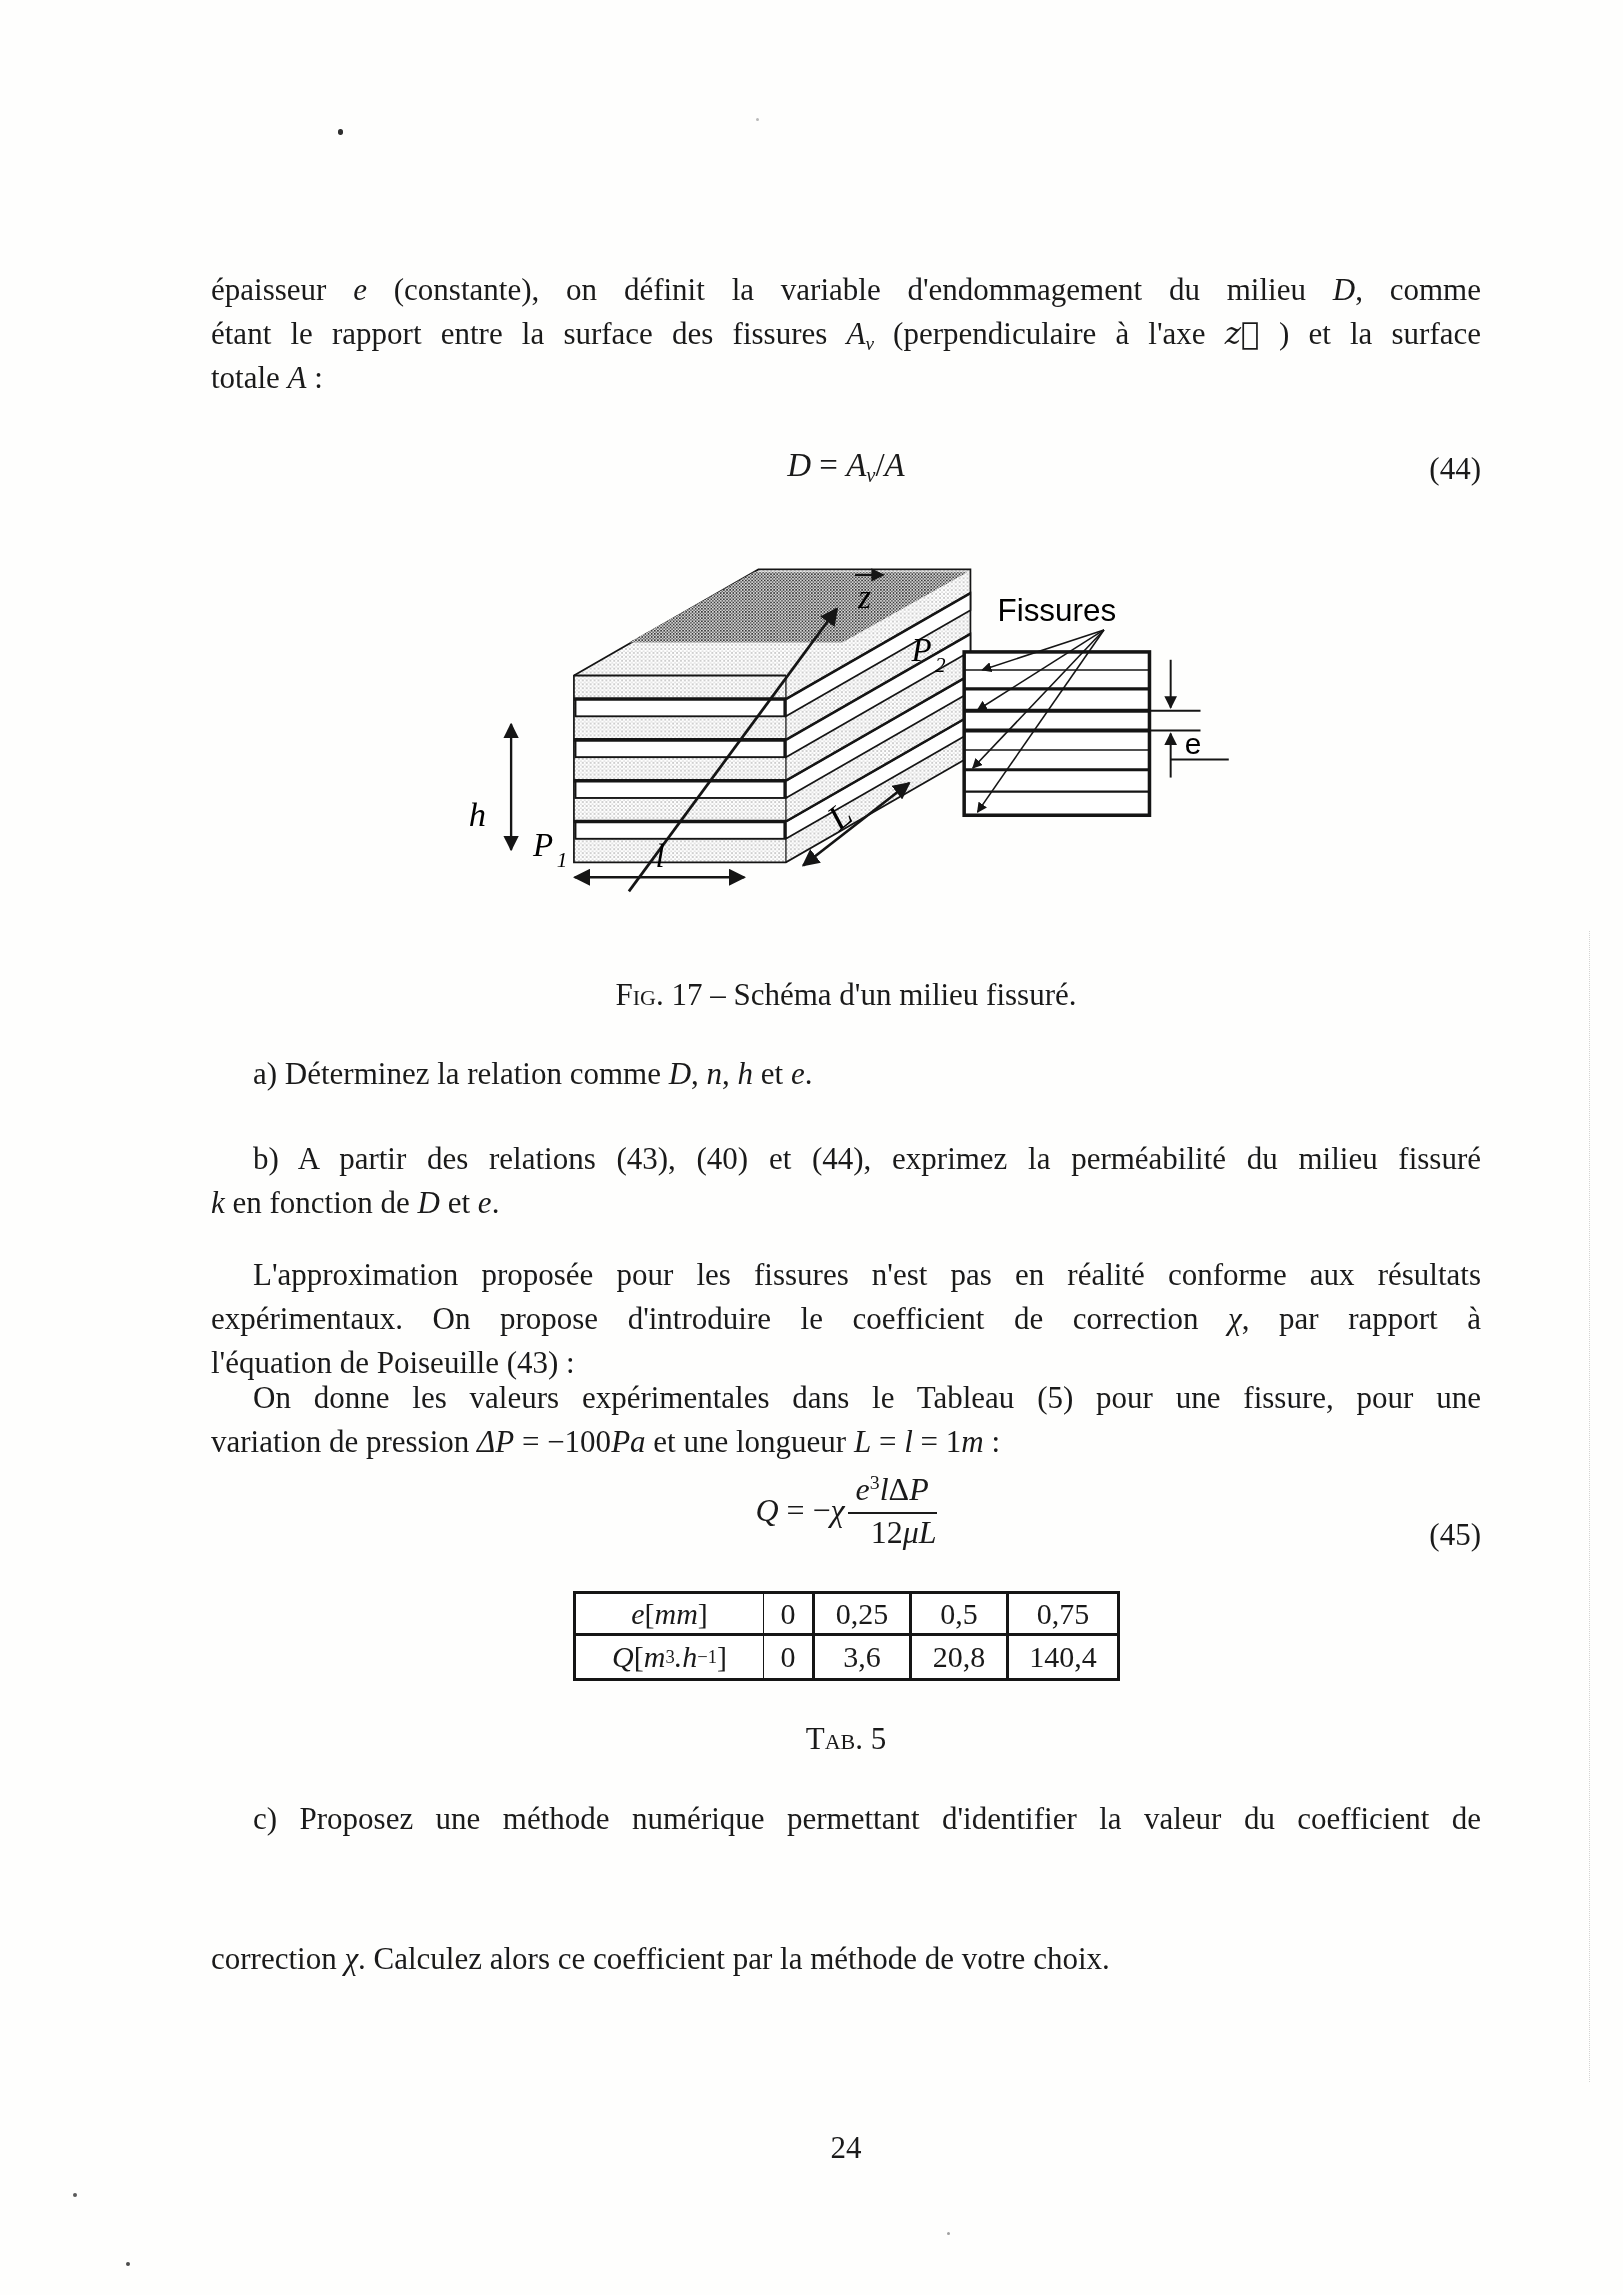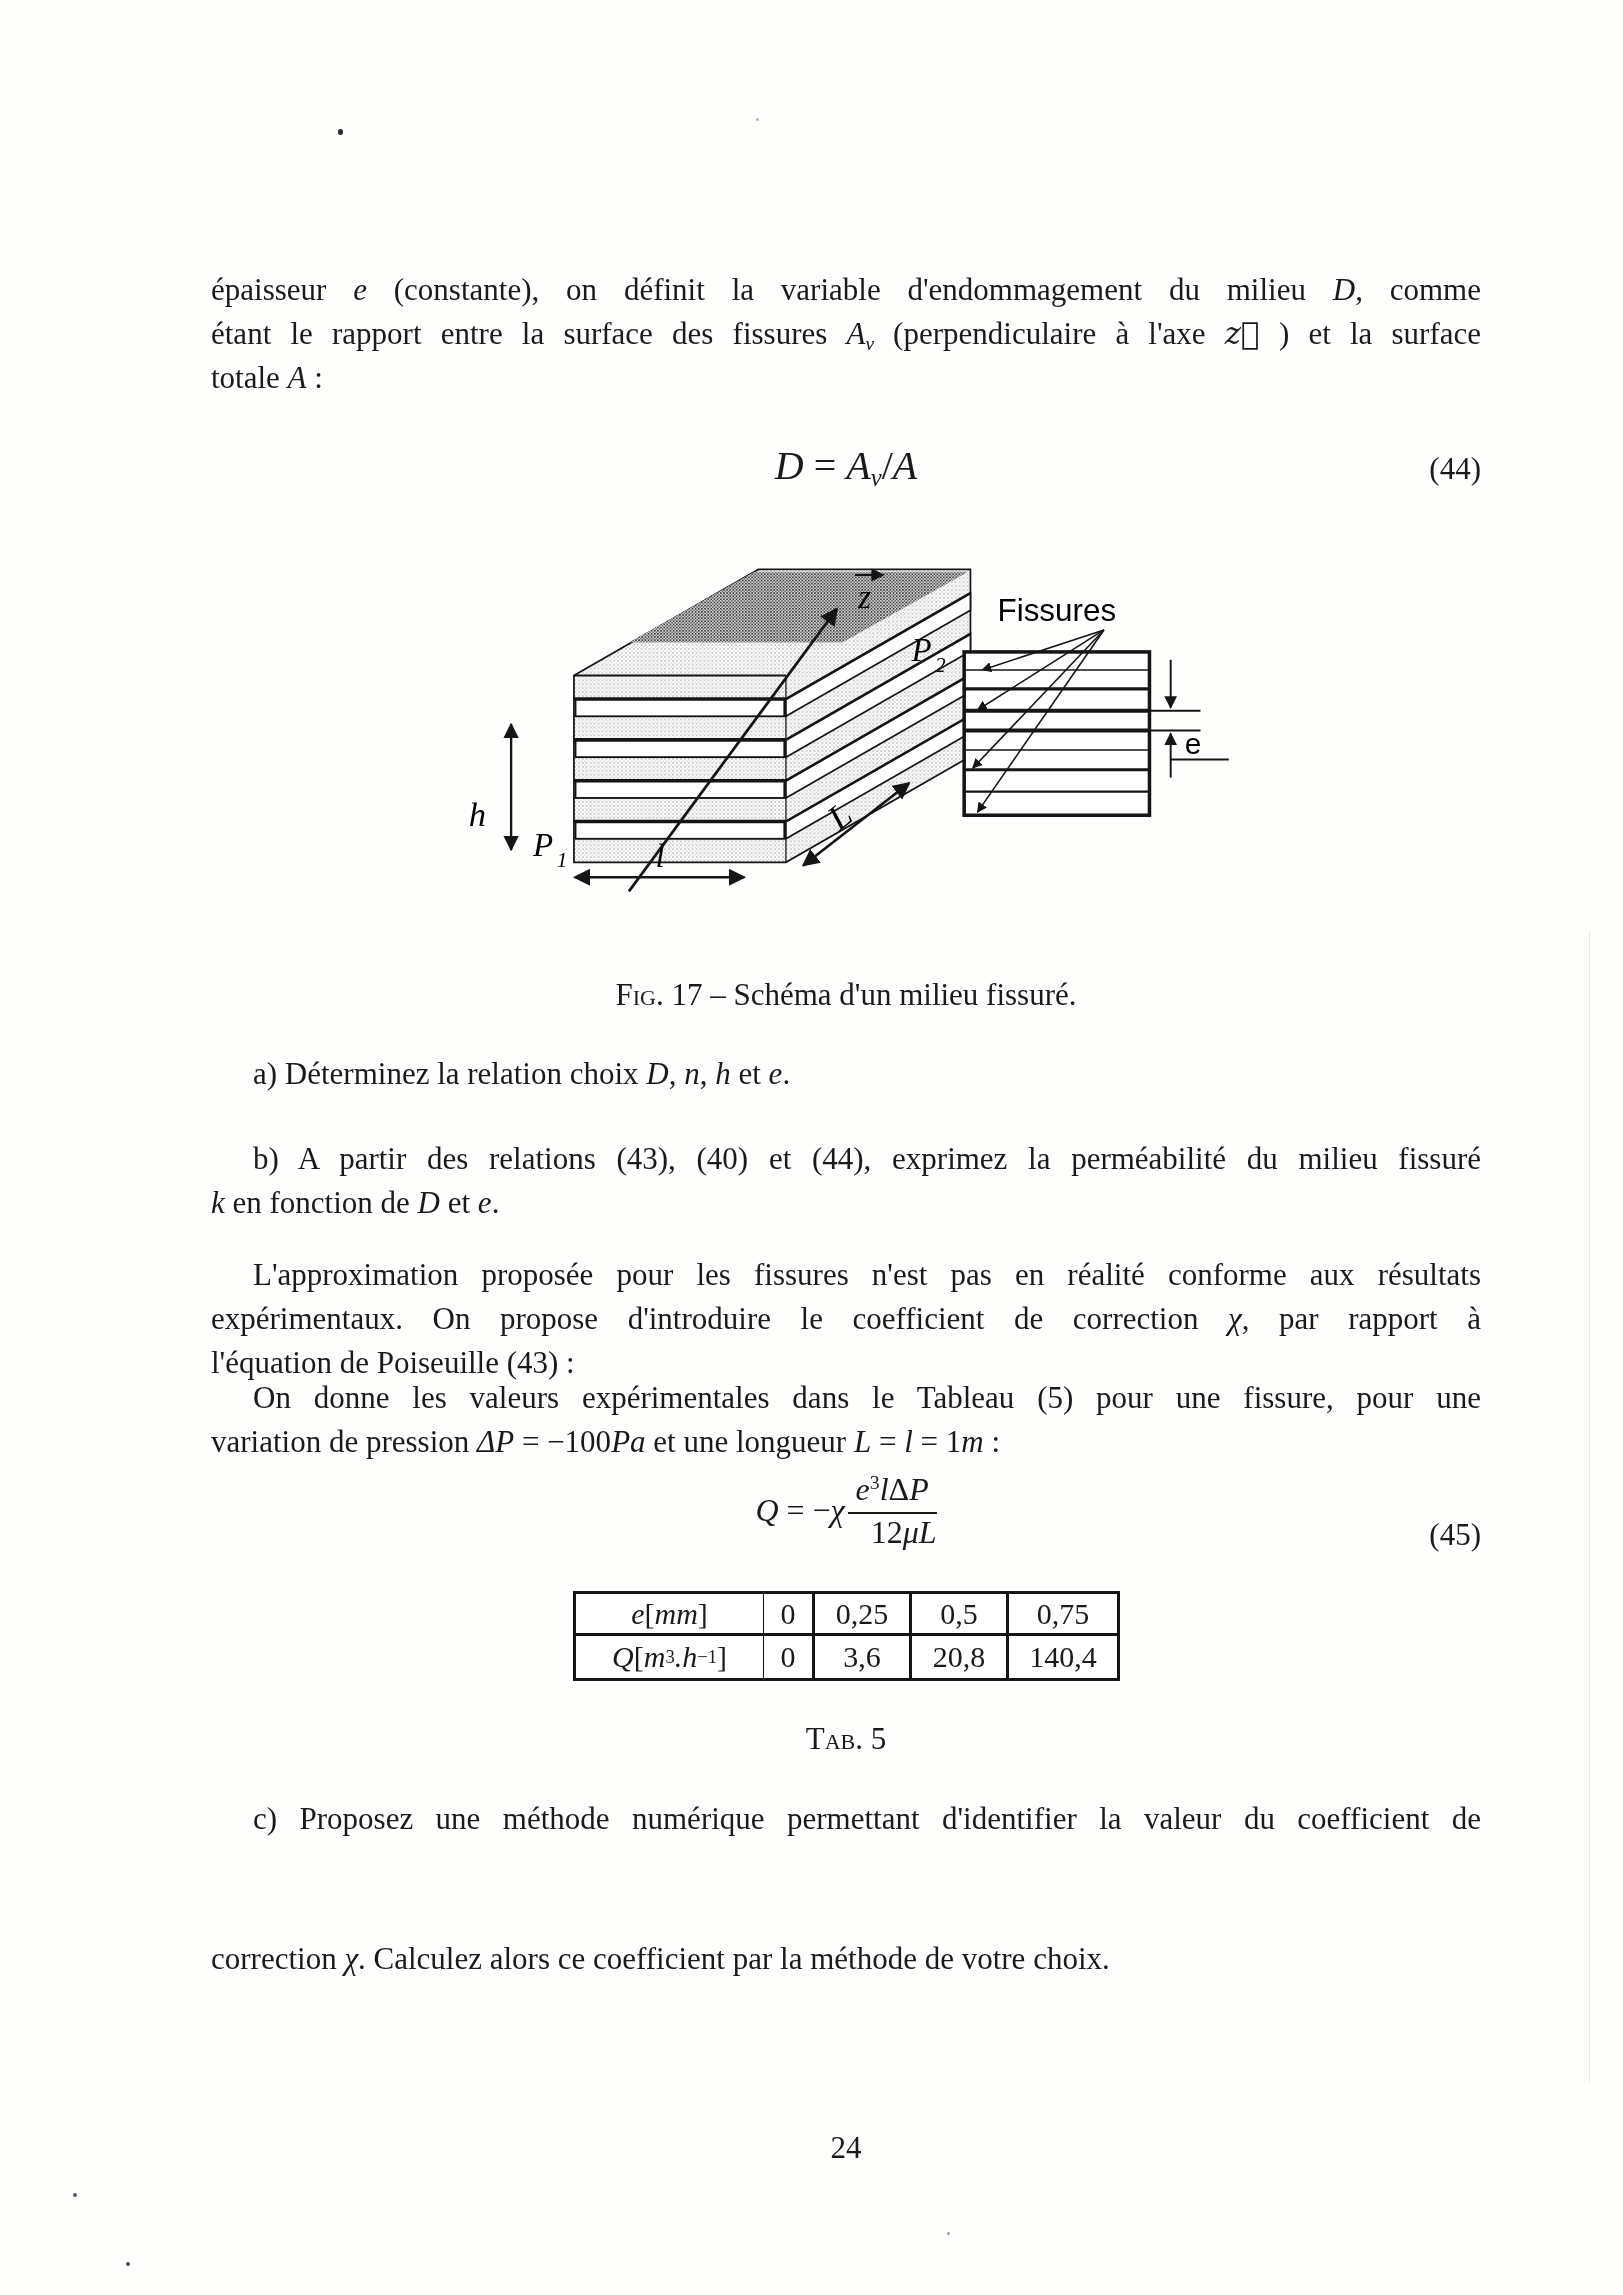--- a/index.html
+++ b/index.html
@@ -9,21 +9,21 @@
   .just{text-align:justify;text-align-last:justify;}
   .ind{text-indent:42px;}
   .center{text-align:center;}
   .right{text-align:right;}
   .m{font-style:italic;}
   .vec{font-style:italic;font-family:"DejaVu Serif",serif;}
   .sub{font-style:italic;font-size:0.62em;vertical-align:-0.30em;}
   .sup{font-size:0.62em;vertical-align:0.55em;}
   .sc{font-variant:small-caps;}
   .eqnum{font-size:31px;}
-  .eq44{font-size:40px;}
+  .eq44{font-size:33px;}
   .eq45{position:absolute;left:211px;top:1471px;width:1270px;display:flex;
         justify-content:center;align-items:center;gap:3px;font-size:32px;}
   .frac{display:inline-block;text-align:right;}
   .frac .num{display:block;padding:0 7.9px 3.9px;border-bottom:2.8px solid #1a1a1a;}
   .frac .den{display:block;padding-top:0;}
   .dtable{position:absolute;left:573px;top:1591px;border:3.9px solid #151515;
           display:grid;grid-template-columns:187px 49px 97px 97px 111px;background:#fff;}
   .tc{box-sizing:border-box;height:42px;display:flex;align-items:center;justify-content:center;
       font-size:30px;}
   .rb{border-bottom:3.1px solid #151515;}
@@ -138,21 +138,21 @@
       <line x1="845" y1="112" x2="690" y2="163" marker-end="url(#ar)"></line>
       <line x1="845" y1="112" x2="684" y2="214" marker-end="url(#ar)"></line>
       <line x1="845" y1="112" x2="678" y2="288" marker-end="url(#ar)"></line>
       <line x1="845" y1="112" x2="684" y2="344" marker-end="url(#ar)"></line>
     </g>
   </svg>
   </div>
 
   <div class="tl center" style="top:974px;font-size:31px"><span class="sc">Fig.</span><span> 17 – Schéma d'un milieu fissuré.</span></div>
 
-  <div class="tl ind" style="top:1053px"><span>a) Déterminez la relation choix </span><span class="m">D</span><span>, </span><span class="m">n</span><span>, </span><span class="m">h</span><span> et </span><span class="m">e</span><span>.</span></div>
+  <div class="tl ind" style="top:1053px"><span>a) Déterminez la relation comme </span><span class="m">D</span><span>, </span><span class="m">n</span><span>, </span><span class="m">h</span><span> et </span><span class="m">e</span><span>.</span></div>
   <div class="tl just ind" style="top:1138px"><span>b) A partir des relations (43), (40) et (44), exprimez la perméabilité du milieu fissuré</span></div>
   <div class="tl" style="top:1182px"><span class="m">k</span><span> en fonction de </span><span class="m">D</span><span> et </span><span class="m">e</span><span>.</span></div>
 
   <div class="tl just ind" style="top:1254px"><span>L'approximation proposée pour les fissures n'est pas en réalité conforme aux résultats</span></div>
   <div class="tl just" style="top:1298px"><span>expérimentaux. On propose d'introduire le coefficient de correction </span><span class="m">χ</span><span>, par rapport à</span></div>
   <div class="tl" style="top:1342px"><span>l'équation de Poiseuille (43) :</span></div>
 
   <div class="tl just ind" style="top:1377px"><span>On donne les valeurs expérimentales dans le Tableau (5) pour une fissure, pour une</span></div>
   <div class="tl" style="top:1421px"><span>variation de pression </span><span class="m">ΔP</span><span> = −100</span><span class="m">Pa</span><span> et une longueur </span><span class="m">L</span><span> = </span><span class="m">l</span><span> = 1</span><span class="m">m</span><span> :</span></div>
 

